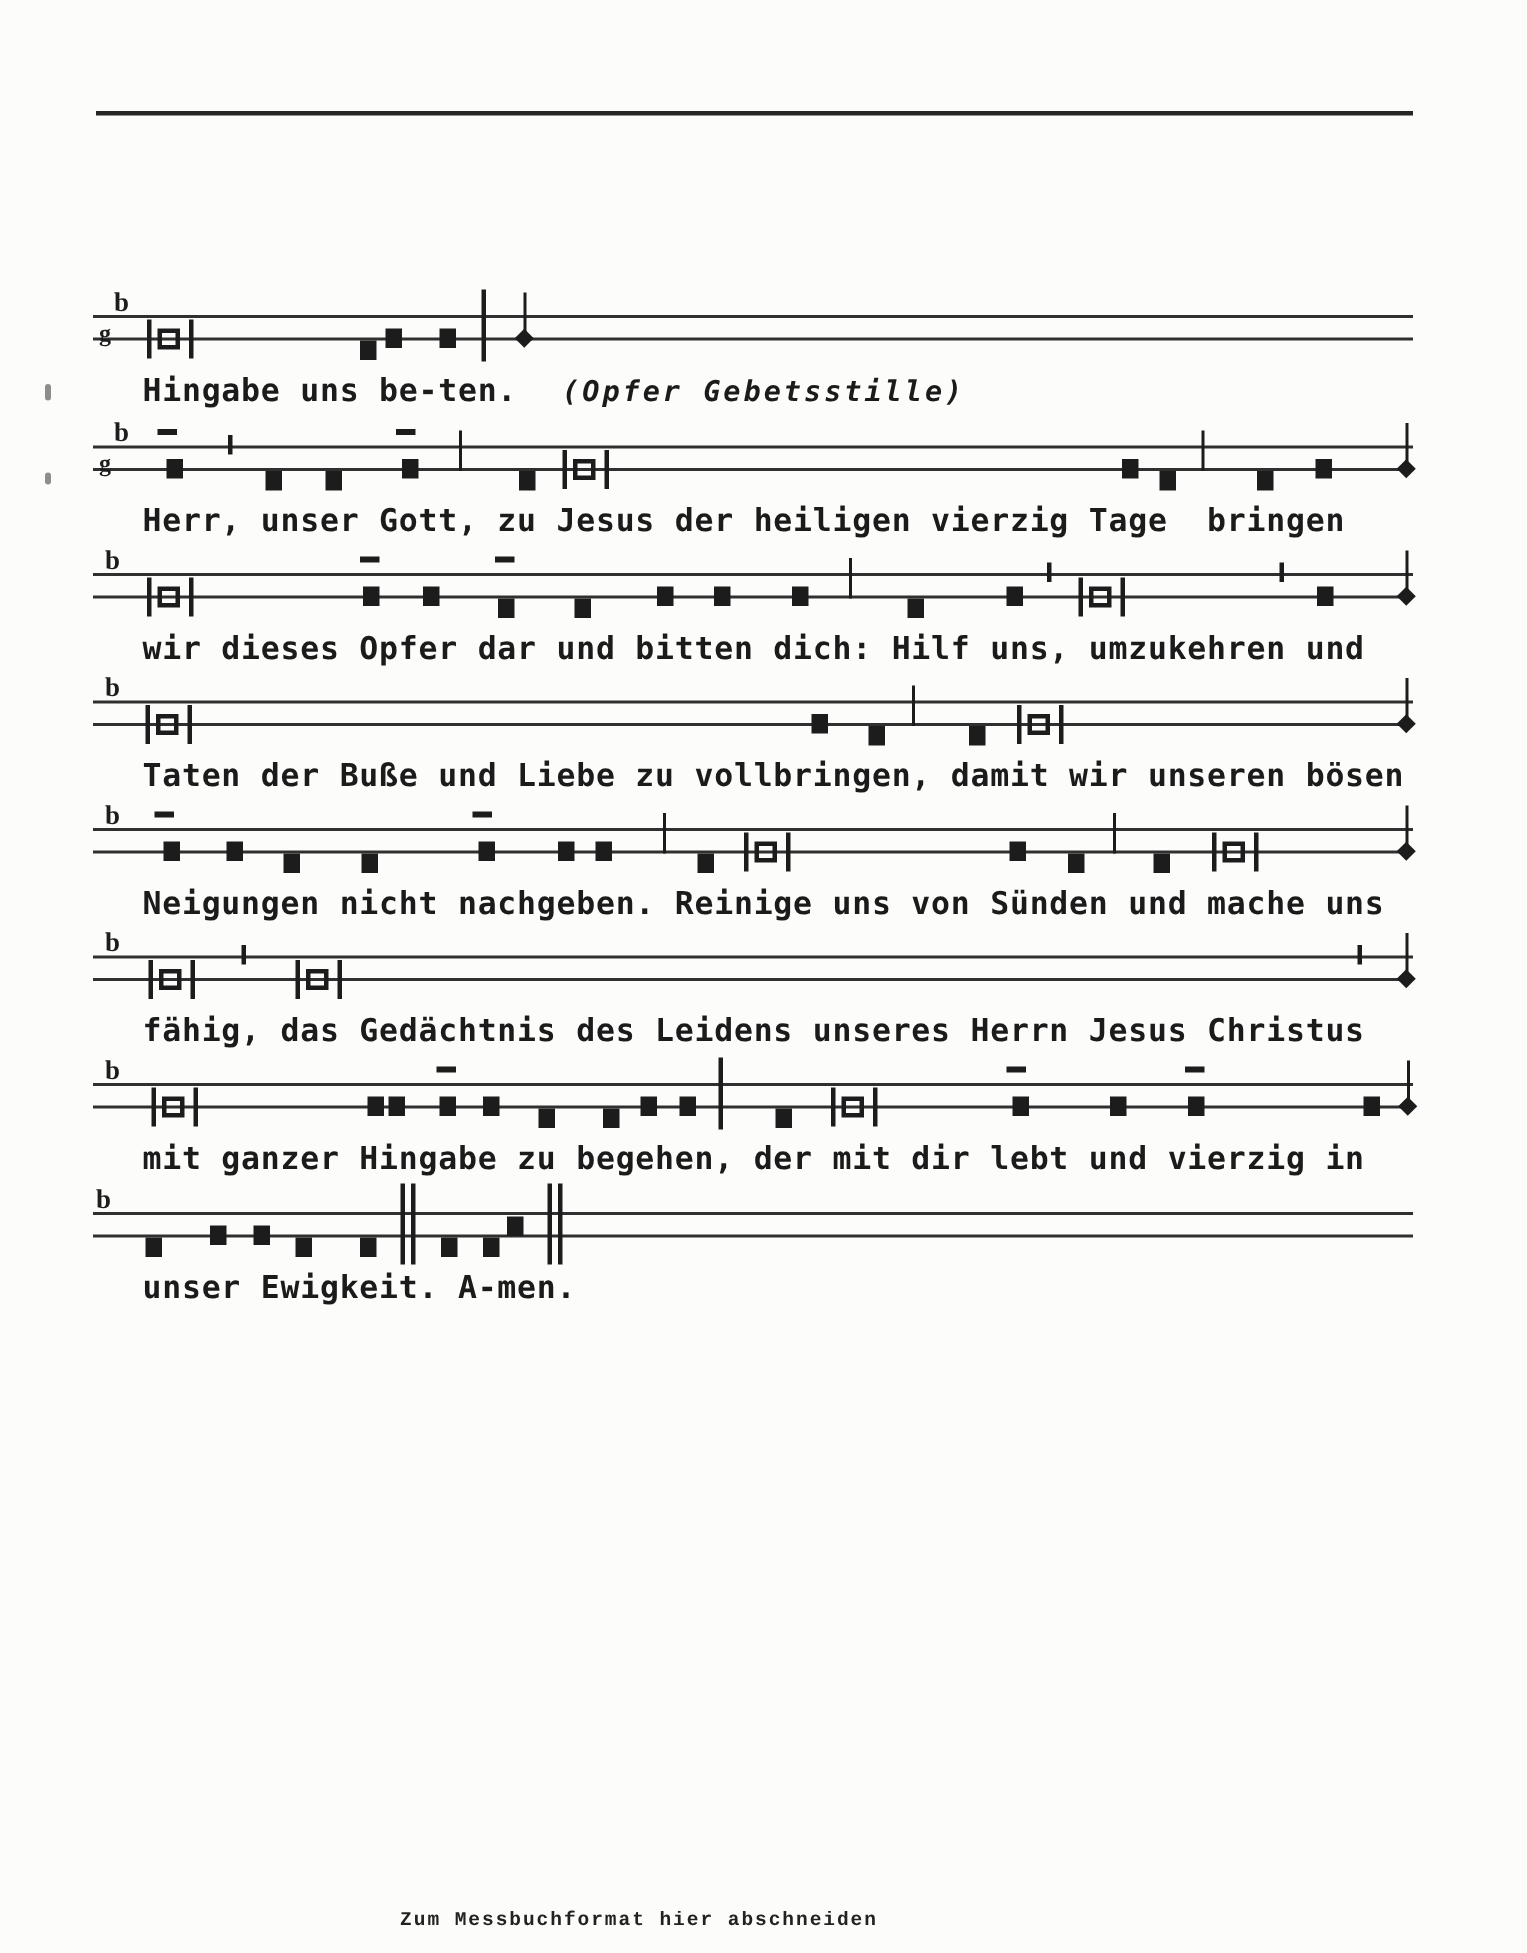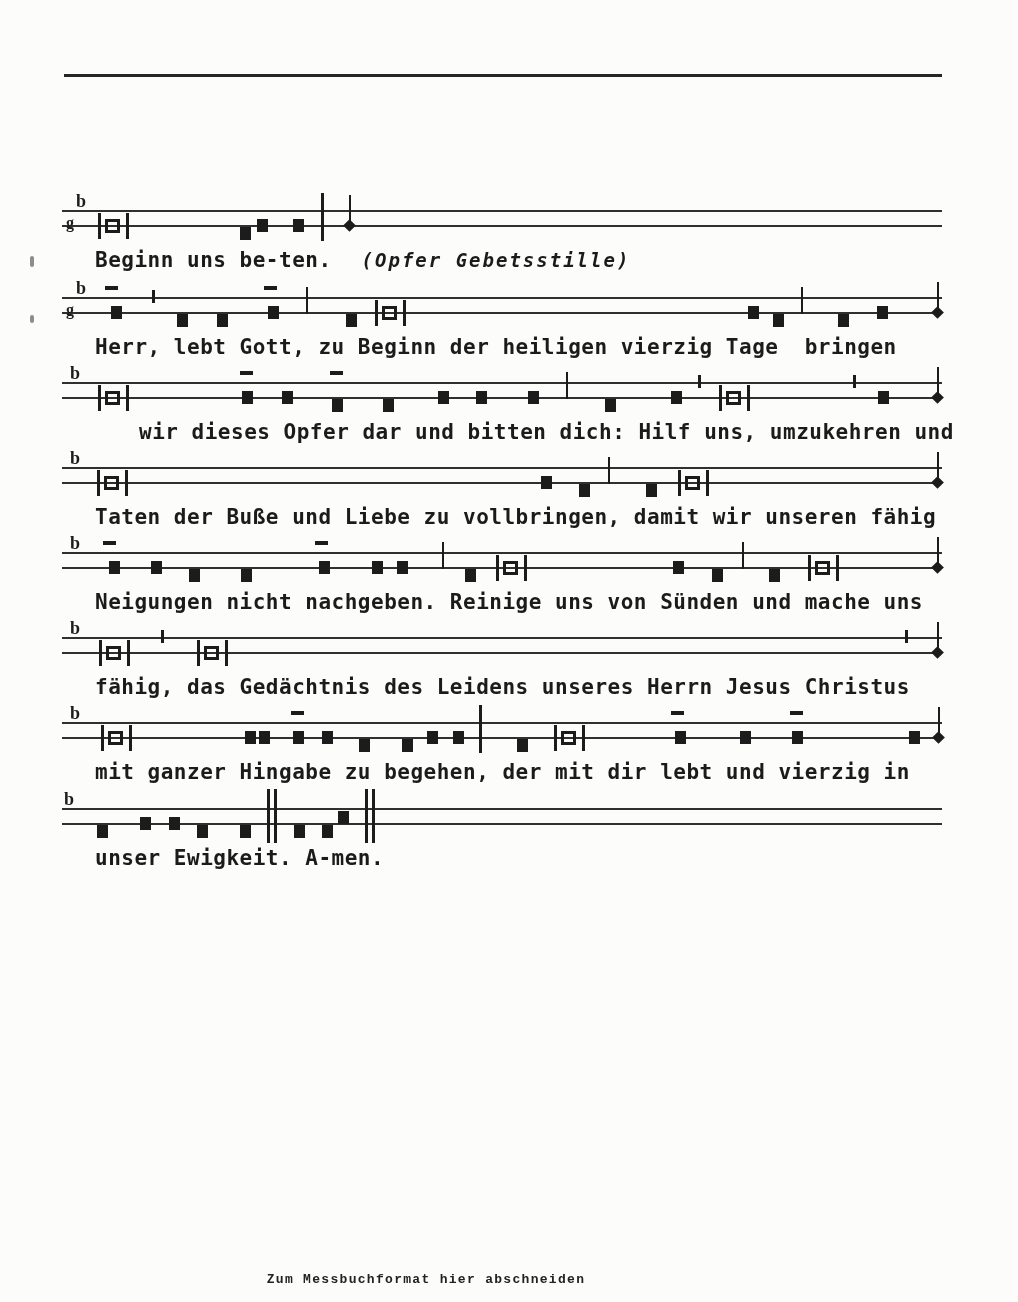--- a/index.html
+++ b/index.html
@@ -84,21 +84,21 @@
         <div class="rbar" style="left: 36px;"></div>
         <div class="rsq" style="left: 43px;"></div>
         <div class="rbar" style="left: 64px;"></div>
         <div class="note below" style="left: 178px;"></div>
         <div class="note on" style="left: 195px;"></div>
         <div class="note on" style="left: 231px;"></div>
         <div class="vbar" style="left: 259px;"></div>
         <div class="fstem" style="left: 286.5px;"></div>
         <div class="fdiamond" style="left: 283px;"></div>
       </div>
-      <div class="lyric" style="left: 95px; top: 248px;"><span>Beginn uns be-ten.</span><span class="lnote">(Opfer Gebetsstille)</span></div>
+      <div class="lyric" style="left: 95px; top: 248px;"><span>Hingabe uns be-ten.</span><span class="lnote">(Opfer Gebetsstille)</span></div>
       <div class="staff" style="top: 283px;">
         <div class="sline top"></div>
         <div class="sline bot"></div>
         <div class="flat" style="left: 14px;">b</div>
         <div class="clefg" style="left: 4px;">g</div>
         <div class="epi" style="left: 43px;"></div>
         <div class="note on" style="left: 49px;"></div>
         <div class="tick" style="left: 90px;"></div>
         <div class="note below" style="left: 115px;"></div>
         <div class="note below" style="left: 155px;"></div>
@@ -110,21 +110,21 @@
         <div class="rsq" style="left: 320px;"></div>
         <div class="rbar" style="left: 341px;"></div>
         <div class="note on" style="left: 686px;"></div>
         <div class="note below" style="left: 711px;"></div>
         <div class="hbar" style="left: 739px;"></div>
         <div class="note below" style="left: 776px;"></div>
         <div class="note on" style="left: 815px;"></div>
         <div class="fstem" style="left: 874.5px;"></div>
         <div class="fdiamond" style="left: 871px;"></div>
       </div>
-      <div class="lyric" style="left: 95px; top: 335px;"><span>Herr, lebt Gott, zu Beginn der heiligen vierzig Tage  bringen</span></div>
+      <div class="lyric" style="left: 95px; top: 335px;"><span>Herr, unser Gott, zu Jesus der heiligen vierzig Tage  bringen</span></div>
       <div class="staff" style="top: 368px;">
         <div class="sline top"></div>
         <div class="sline bot"></div>
         <div class="flat" style="left: 8px;">b</div>
         <div class="rbar" style="left: 36px;"></div>
         <div class="rsq" style="left: 43px;"></div>
         <div class="rbar" style="left: 64px;"></div>
         <div class="epi" style="left: 178px;"></div>
         <div class="note on" style="left: 180px;"></div>
         <div class="note on" style="left: 220px;"></div>
@@ -139,39 +139,39 @@
         <div class="note on" style="left: 609px;"></div>
         <div class="tick" style="left: 636px;"></div>
         <div class="rbar" style="left: 657px;"></div>
         <div class="rsq" style="left: 664px;"></div>
         <div class="rbar" style="left: 685px;"></div>
         <div class="tick" style="left: 791px;"></div>
         <div class="note on" style="left: 816px;"></div>
         <div class="fstem" style="left: 874.5px;"></div>
         <div class="fdiamond" style="left: 871px;"></div>
       </div>
-      <div class="lyric" style="left: 95px; top: 420px; margin-left: 44px;"><span>wir dieses Opfer dar und bitten dich: Hilf uns, umzukehren und</span></div>
+      <div class="lyric" style="left: 95px; top: 420px;"><span>wir dieses Opfer dar und bitten dich: Hilf uns, umzukehren und</span></div>
       <div class="staff" style="top: 453px;">
         <div class="sline top"></div>
         <div class="sline bot"></div>
         <div class="flat" style="left: 8px;">b</div>
         <div class="rbar" style="left: 35px;"></div>
         <div class="rsq" style="left: 42px;"></div>
         <div class="rbar" style="left: 63px;"></div>
         <div class="note on" style="left: 479px;"></div>
         <div class="note below" style="left: 517px;"></div>
         <div class="hbar" style="left: 546px;"></div>
         <div class="note below" style="left: 584px;"></div>
         <div class="rbar" style="left: 616px;"></div>
         <div class="rsq" style="left: 623px;"></div>
         <div class="rbar" style="left: 644px;"></div>
         <div class="fstem" style="left: 874.5px;"></div>
         <div class="fdiamond" style="left: 871px;"></div>
       </div>
-      <div class="lyric" style="left: 95px; top: 505px;"><span>Taten der Buße und Liebe zu vollbringen, damit wir unseren fähig</span></div>
+      <div class="lyric" style="left: 95px; top: 505px;"><span>Taten der Buße und Liebe zu vollbringen, damit wir unseren bösen</span></div>
       <div class="staff" style="top: 538px;">
         <div class="sline top"></div>
         <div class="sline bot"></div>
         <div class="flat" style="left: 8px;">b</div>
         <div class="epi" style="left: 41px;"></div>
         <div class="note on" style="left: 47px;"></div>
         <div class="note on" style="left: 89px;"></div>
         <div class="note below" style="left: 127px;"></div>
         <div class="note below" style="left: 179px;"></div>
         <div class="epi" style="left: 253px;"></div>

